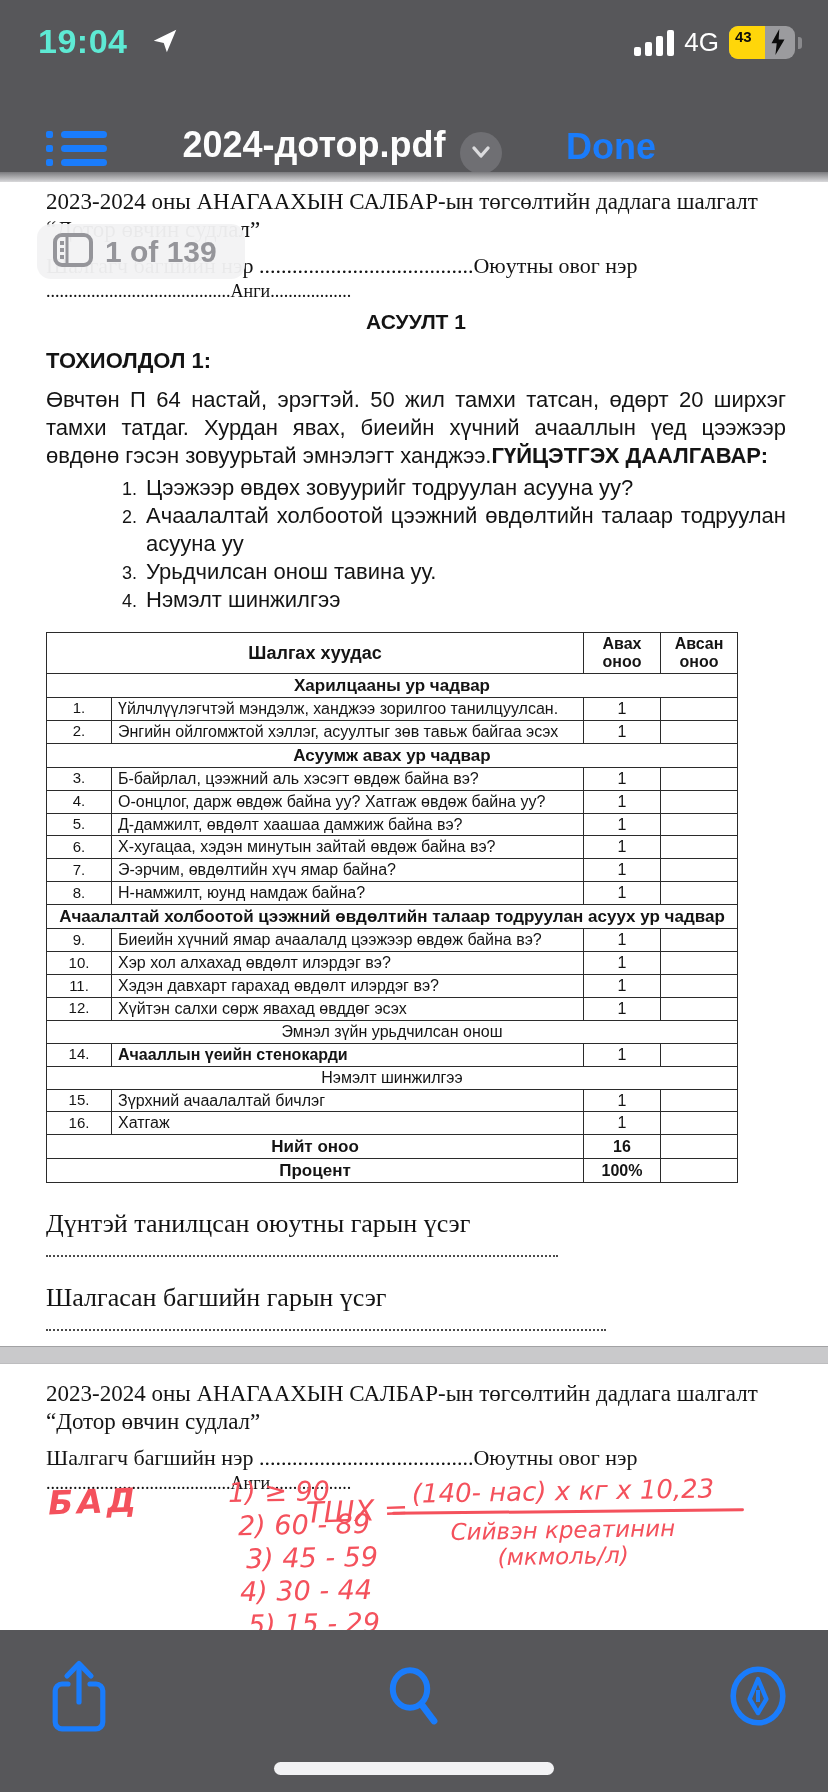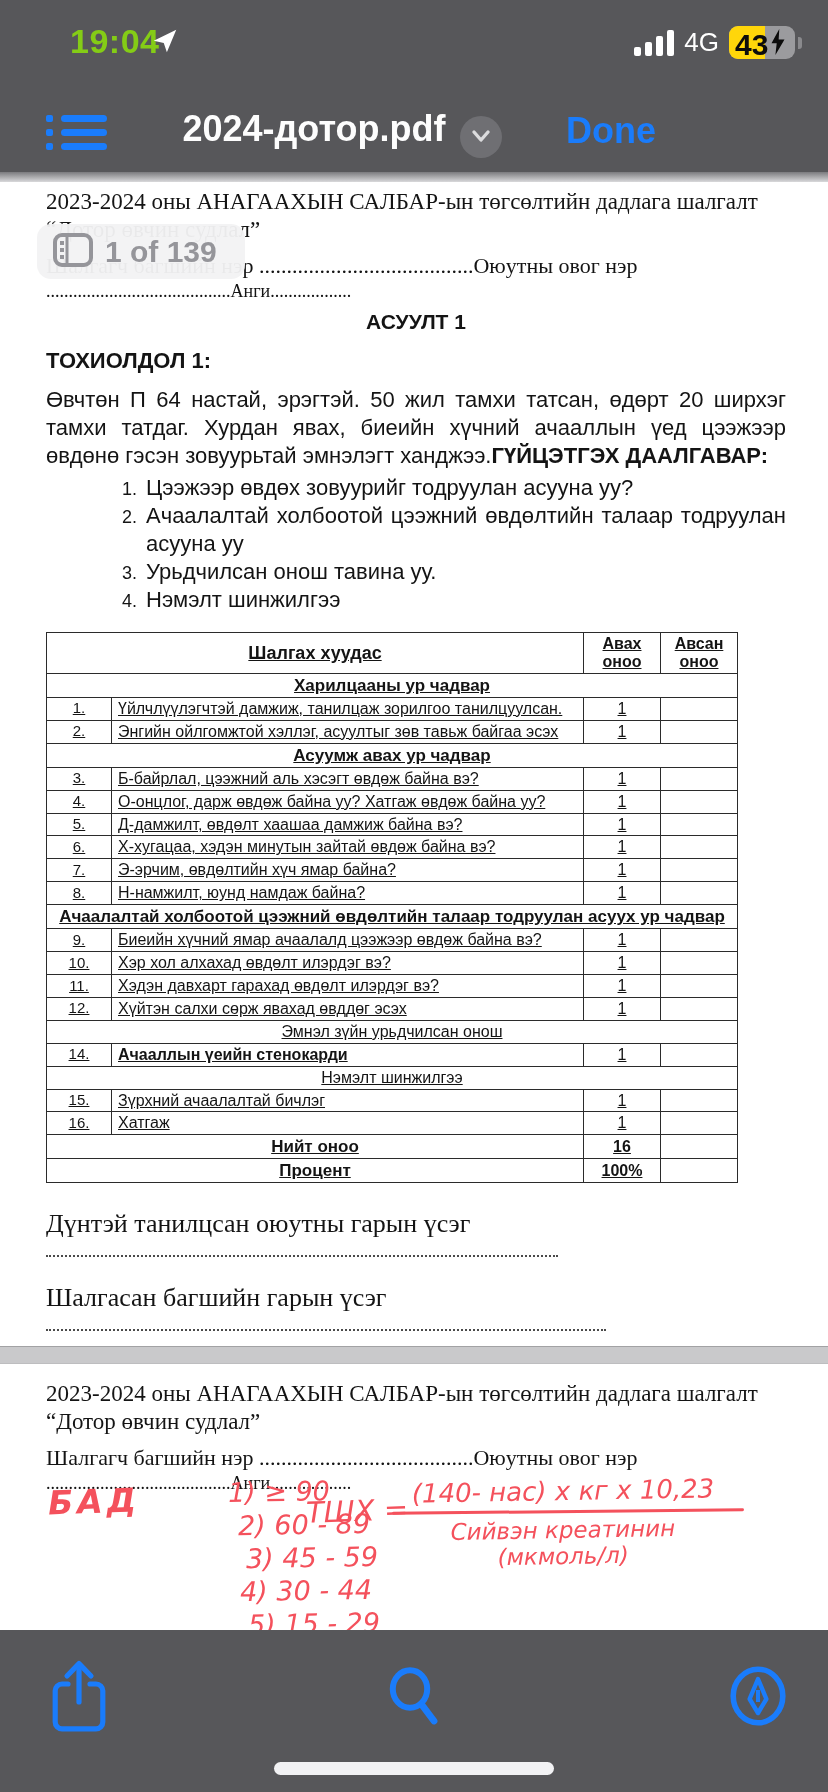--- a/index.html
+++ b/index.html
@@ -3,32 +3,32 @@
 <meta charset="utf-8">
 <style>
   html,body{margin:0;padding:0;}
   body{
     width:828px;height:1792px;position:relative;overflow:hidden;
     background:#57575a;font-family:"Liberation Sans",sans-serif;
     -webkit-font-smoothing:antialiased;
   }
   
   .statusbar{position:absolute;top:0;left:0;width:828px;height:100px;background:#57575a;}
-  .time{position:absolute;left:38px;top:22px;color:#84cc16;font-size:34px;font-weight:bold;letter-spacing:.5px;margin-left:32px;}
+  .time{position:absolute;left:38px;top:22px;color:#5eead4;font-size:34px;font-weight:bold;letter-spacing:.5px;}
   .loc-arrow{position:absolute;left:150px;top:26px;}
   .sb-right{position:absolute;right:26px;top:26px;display:flex;align-items:center;gap:10px;}
   .bars{display:flex;align-items:flex-end;gap:4px;height:26px;}
   .bars i{display:block;width:7px;background:#fff;border-radius:2px;}
   .net{color:#fff;font-size:26px;font-weight:500;}
   .battery{position:relative;width:66px;height:33px;border-radius:9px;background:#9b9b9e;overflow:hidden;}
   .battery .fill{position:absolute;left:0;top:0;bottom:0;width:55%;background:#ffd60a;}
-  .battery .pct{position:absolute;left:6px;top:2px;font-size:30px;font-weight:bold;color:#0c0c0c;z-index:2;}
+  .battery .pct{position:absolute;left:6px;top:2px;font-size:15px;font-weight:bold;color:#0c0c0c;z-index:2;}
   .battery .bolt{position:absolute;right:8px;top:3px;z-index:2;}
   .bat-nub{width:4px;height:12px;background:#8a8a8d;border-radius:0 3px 3px 0;margin-left:-7px;}
-  .navbar{position:absolute;top:100px;left:0;width:684px;height:72px;background:#57575a;}
+  .navbar{position:absolute;top:116px;left:0;width:684px;height:72px;background:#57575a;}
   .toc-btn{position:absolute;left:46px;top:8px;width:64px;height:50px;}
   .toc-row{display:flex;align-items:center;gap:8px;margin:7px 0;}
   .toc-dot{width:7px;height:7px;border-radius:2px;background:#1a7cfb;}
   .toc-line{width:46px;height:7px;border-radius:3.5px;background:#1a7cfb;}
   .nav-title-wrap{position:absolute;left:0;right:0;top:8px;text-align:center;}
   .nav-title{color:#fdfdfd;font-size:36px;font-weight:bold;}
   .chev-circle{display:inline-flex;align-items:center;justify-content:center;width:42px;height:42px;border-radius:50%;background:#6f6f73;vertical-align:middle;margin-left:14px;}
   .done-btn{position:absolute;right:28px;top:10px;color:#1a7cfb;font-size:36px;font-weight:bold;background:none;border:none;padding:0;}
   .page-shadow{position:absolute;top:172px;left:0;width:828px;height:10px;
     background:linear-gradient(#7b7b7e,#d9d9db);}
@@ -43,21 +43,21 @@
   .name-line{font-size:22px;line-height:28px;margin-top:8px;}
   .class-line{font-size:18px;line-height:22px;}
   .q-title{text-align:center;font-weight:bold;font-size:21px;margin-top:8px;}
   .case-label{font-weight:bold;font-size:22px;margin-top:14px;}
   .case-par{font-size:22px;line-height:28px;text-align:justify;margin-top:12px;}
   .case-par b{font-weight:bold;}
   ol.tasks{margin:4px 0 12px 0;padding-left:96px;font-size:22px;line-height:28px;}
   ol.tasks li{text-align:justify;padding-left:4px;}
   ol.tasks li::marker{font-size:18px;}
   
-  table.check{border-collapse:collapse;margin-top:6px;width:692px;font-size:16px;line-height:1.12;text-decoration:underline;}
+  table.check{border-collapse:collapse;margin-top:6px;width:692px;font-size:16px;line-height:1.12;}
   table.check td{border:1.6px solid #2b2b2b;padding:2px 6px;vertical-align:middle;}
   td.hdr-main{text-align:center;font-weight:bold;font-size:18px;}
   td.hdr-score{text-align:center;font-weight:bold;width:64px;word-wrap:break-word;overflow-wrap:anywhere;}
   td.num{width:52px;text-align:center;font-size:15px;}
   td.txt{text-align:justify;}
   td.score{text-align:center;width:64px;}
   td.got{width:64px;}
   td.sec{text-align:center;}
   td.sec.b{font-weight:bold;font-size:17px;}
   td.tot{text-align:center;font-weight:bold;font-size:17px;}
@@ -170,21 +170,21 @@
         <tr>
           <td class="hdr-main" colspan="2">Шалгах хуудас</td>
           <td class="hdr-score">Авах оноо</td>
           <td class="hdr-score">Авсан оноо</td>
         </tr>
       <tr>
             <td colspan="4" class="sec b">Харилцааны ур чадвар</td>
           </tr>
           <tr>
             <td class="num">1.</td>
-            <td class="txt">Үйлчлүүлэгчтэй дамжиж, танилцаж зорилгоо танилцуулсан.</td>
+            <td class="txt">Үйлчлүүлэгчтэй мэндэлж, ханджээ зорилгоо танилцуулсан.</td>
             <td class="score">1</td>
             <td class="got"></td>
           </tr>
           <tr>
             <td class="num">2.</td>
             <td class="txt">Энгийн ойлгомжтой хэллэг, асуултыг зөв тавьж байгаа эсэх</td>
             <td class="score">1</td>
             <td class="got"></td>
           </tr>
           <tr>

